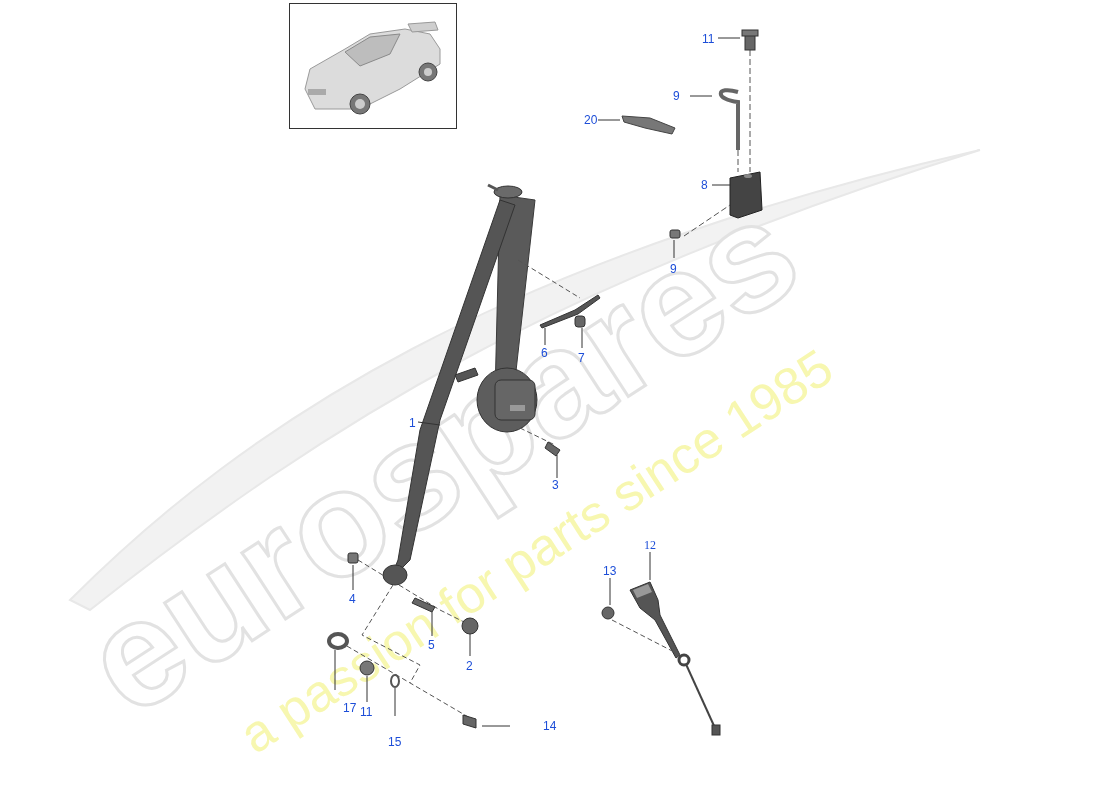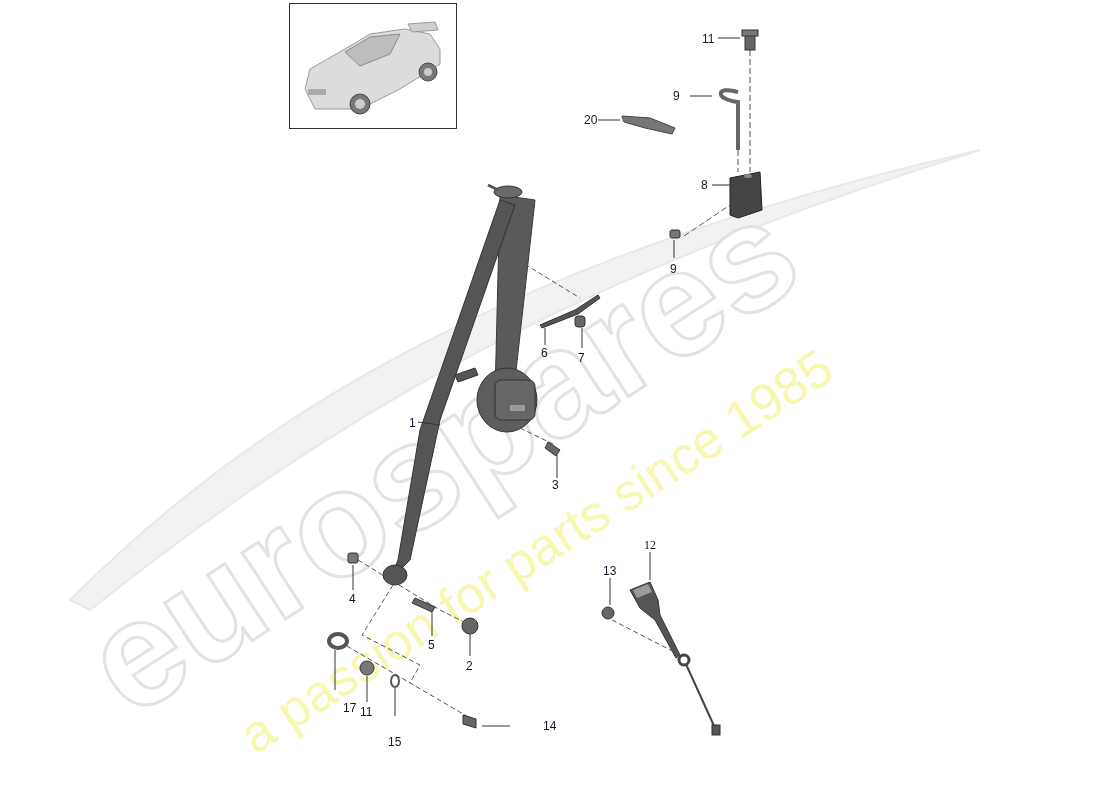--- a/index.html
+++ b/index.html
@@ -1,21 +1,21 @@
 <!DOCTYPE html>
 <html><head>
 <meta charset="utf-8">
 <style>
   html, body { margin:0; padding:0; background:#ffffff; }
   body { width:1100px; height:800px; position:relative; overflow:hidden;
          font-family:"Liberation Sans", sans-serif; }
   .canvas { position:absolute; left:0; top:0; width:1100px; height:800px; }
   .thumb-frame { position:absolute; left:289px; top:3px; width:168px; height:126px;
                  border:1.5px solid #333; background:#fff; box-sizing:border-box; }
-  .callout { position:absolute; font-size:12px; color:#0f172a; line-height:12px;
+  .callout { position:absolute; font-size:12px; color:#1d4ed8; line-height:12px;
              white-space:nowrap; }
   .wm-text { font-family:"Liberation Sans", sans-serif; }
 </style>
 </head>
 <body>
 
 <div class="canvas">
 
   <svg width="1100" height="800" style="position:absolute;left:0;top:0;">
     <path d="M70 600 C 250 420, 500 260, 980 150 C 560 280, 330 420, 90 610 Z" fill="#f2f2f2" stroke="#e8e8e8" stroke-width="2"></path>

